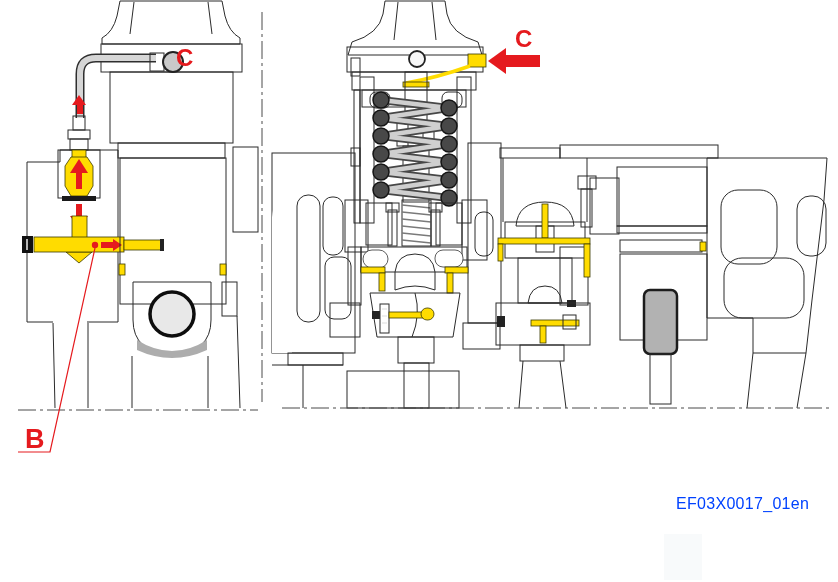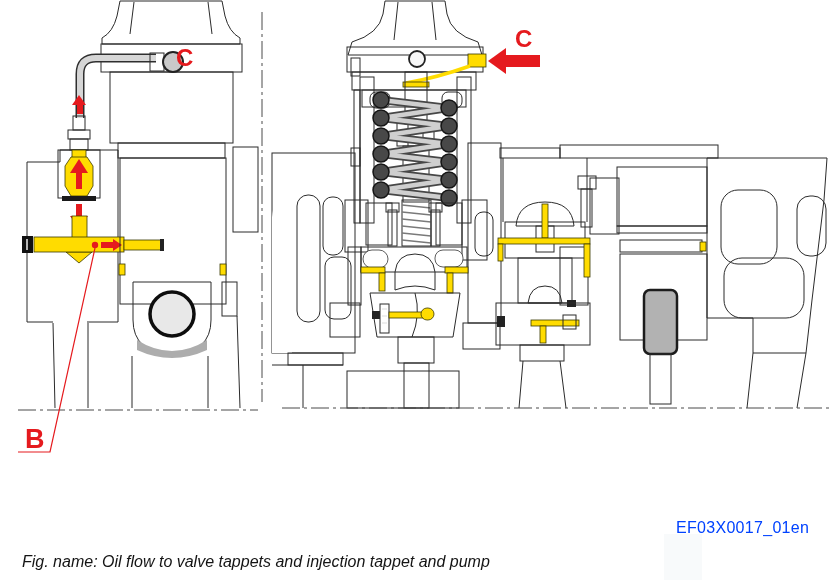--- a/index.html
+++ b/index.html
@@ -7,21 +7,21 @@
         font-family:"Liberation Sans", sans-serif;}
   svg{position:absolute;left:0;top:0;}
   .outl{stroke:#2b2b2b;stroke-width:1;fill:none;}
   .oil{fill:var(--oil-yellow);stroke:#3a3a00;stroke-width:.8;}
   .red{fill:var(--flow-red);stroke:none;}
   .redline{stroke:var(--flow-red);stroke-width:1.2;fill:none;}
   .lbl{fill:var(--flow-red);font:bold 24px "Liberation Sans",sans-serif;}
   .lblB{fill:var(--flow-red);font:bold 27px "Liberation Sans",sans-serif;}
   .cdash{stroke:#4a4a4a;stroke-width:1;fill:none;stroke-dasharray:18 4 3 4;}
   .ref-code{position:absolute;left:676px;top:495px;color:var(--reference-blue);
-            font:16px "Liberation Sans",sans-serif;letter-spacing:.3px;margin-top:24px;}
+            font:16px "Liberation Sans",sans-serif;letter-spacing:.3px;}
   .caption{position:absolute;left:22px;top:553px;color:#141414;
            font:italic 16px "Liberation Sans",sans-serif;}
   .ghost{position:absolute;left:664px;top:534px;width:38px;height:46px;background:#f8fafb;}
 </style>
 </head>
 <body>
 
 <div class="page">
 
 <svg width="838" height="582" viewBox="0 0 838 582">
@@ -256,15 +256,14 @@
   <line x1="262" y1="12" x2="262" y2="402" class="cdash"></line>
 
   <polyline points="18,452 50,452 95,248" class="redline"></polyline>
   <text x="176" y="66" class="lbl">C</text>
   <text x="515" y="47" class="lbl">C</text>
   <text x="25" y="448" class="lblB">B</text>
 </svg>
 
 <div class="ghost"></div>
 <div class="ref-code">EF03X0017_01en</div>
-<div class="caption">Fig. name: Oil flow to valve tappets and injection tappet and pump</div>
 
 </div>
 
 </body></html>

